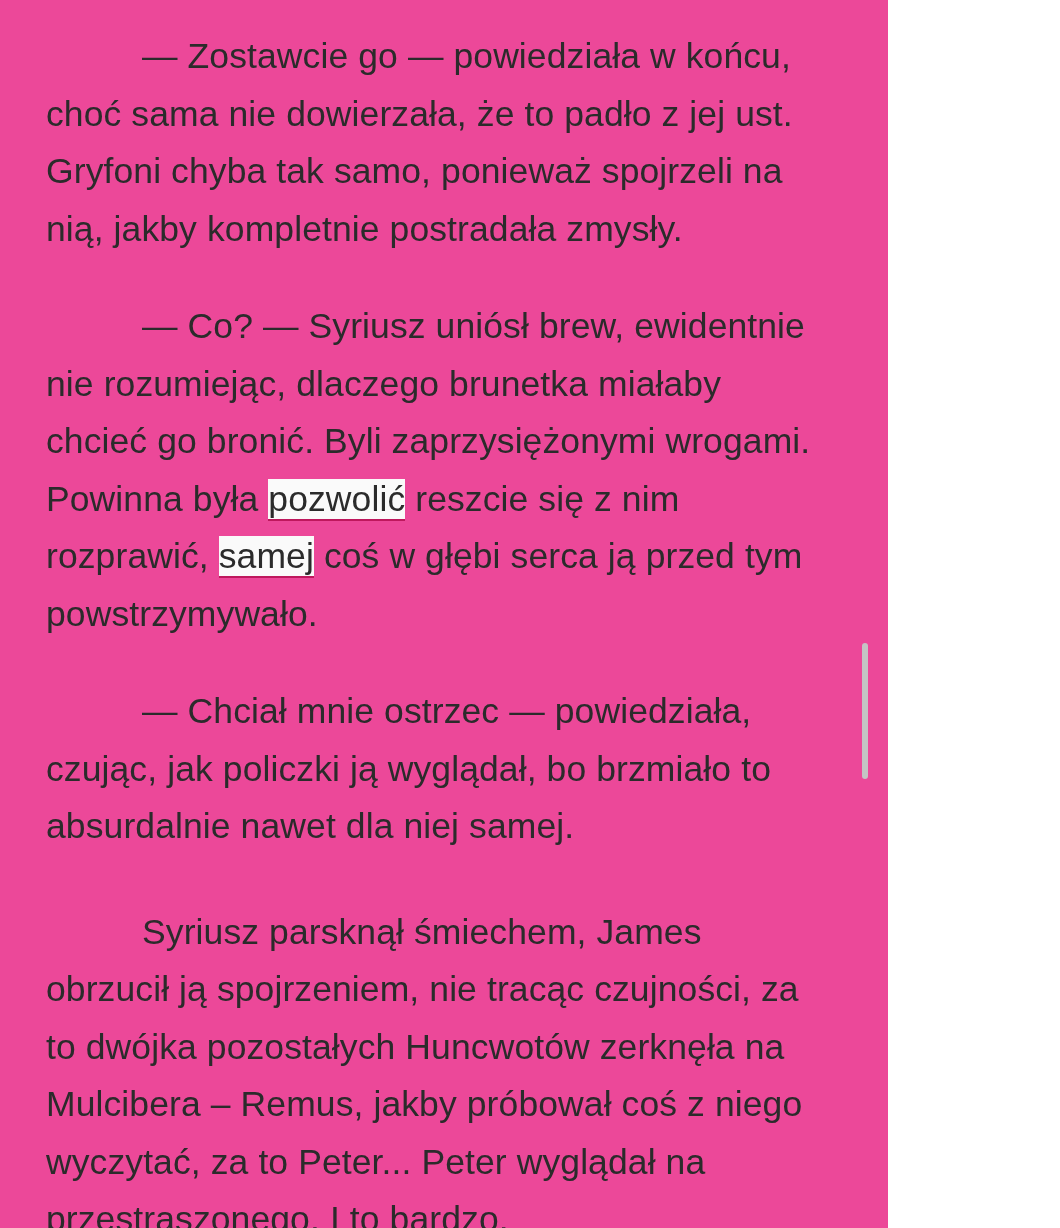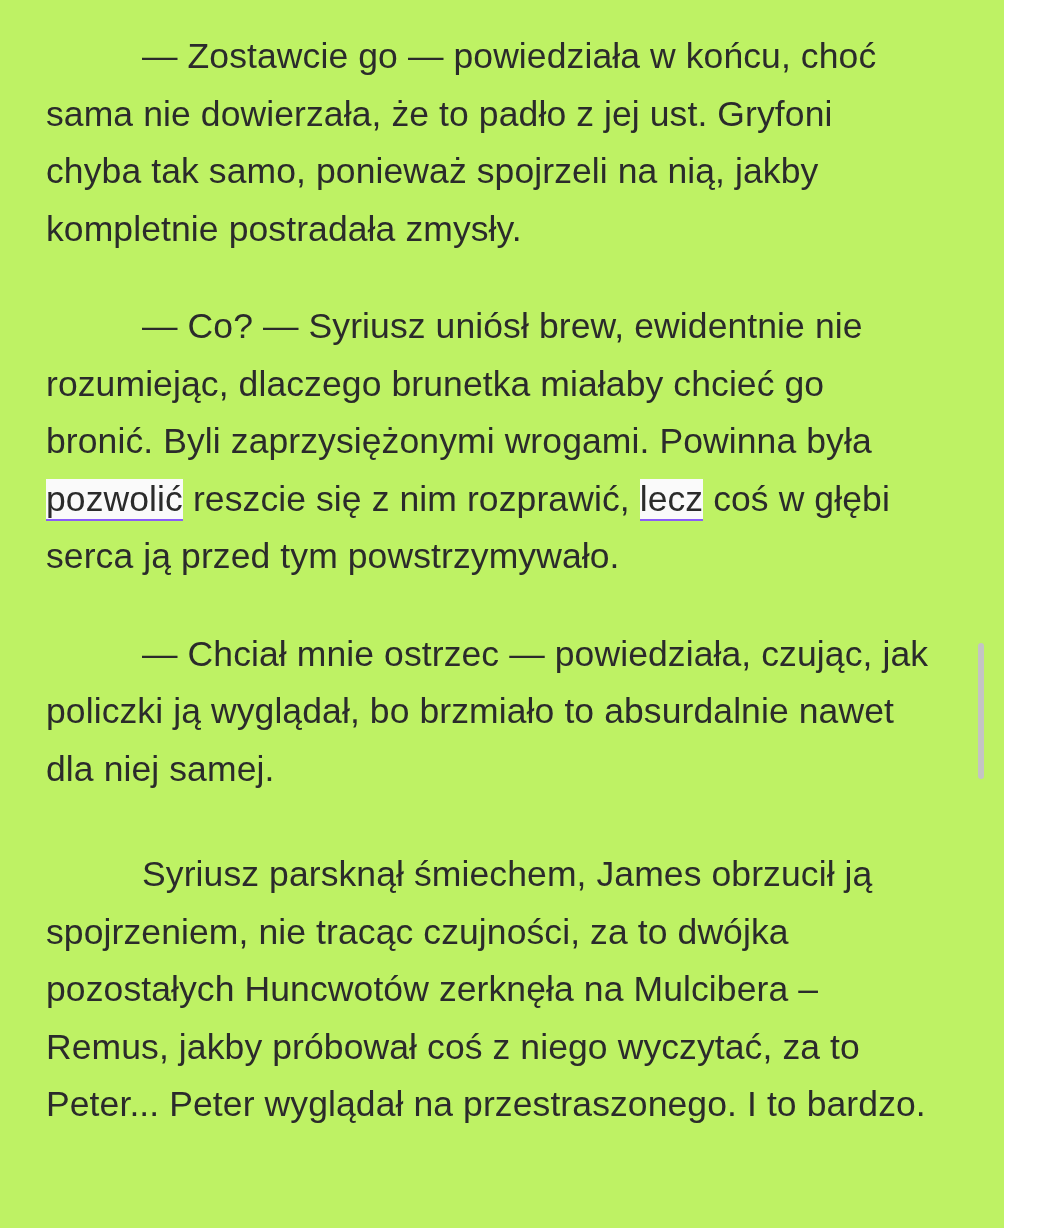--- a/index.html
+++ b/index.html
@@ -8,23 +8,23 @@
     background: #ffffff;
   }
   body {
     width: 1060px;
     height: 1228px;
     overflow: hidden;
     font-family: "Liberation Sans", sans-serif;
   }
   .reader {
     position: relative;
-    width: 1004px;
+    width: 888px;
     height: 1228px;
-    background: #bef264;
+    background: #ec4899;
     box-sizing: border-box;
     padding: 28px 72px 0 46px;
   }
   .content {
     color: #2b2b2b;
     font-size: 35.5px;
     line-height: 1.62;
     letter-spacing: 0.1px;
     font-weight: 400;
   }
@@ -32,21 +32,21 @@
     margin: 0 0 40px 0;
     text-indent: 96px;
   }
   .para:last-child {
     margin-bottom: 0;
     margin-top: 48px;
   }
   .em {
   }
   .hl {
-    border-bottom: 2px solid #8b5cf6;
+    border-bottom: 2px solid #be185d;
     background: #fafafa;
   }
   .scrollbar-track {
     position: absolute;
     right: 20px;
     top: 0;
     width: 6px;
     height: 1228px;
     background: transparent;
   }
@@ -60,21 +60,21 @@
     background: #c4c4c4;
   }
 </style>
 </head>
 <body>
 
 <div class="reader">
 
   <div class="content">
     <p class="para" id="para-0">— Zostawcie go — powiedziała w końcu, choć sama nie dowierzała, że to padło z jej ust. Gryfoni chyba tak samo, ponieważ spojrzeli na nią, jakby kompletnie postradała zmysły.</p>
-    <p class="para" id="para-1">— <span class="em">Co?</span> — Syriusz uniósł brew, ewidentnie nie rozumiejąc, dlaczego brunetka miałaby chcieć go bronić. Byli zaprzysiężonymi wrogami. Powinna była <span class="hl">pozwolić</span> reszcie się z nim rozprawić, <span class="hl">lecz</span> coś w głębi serca ją przed tym powstrzymywało.</p>
+    <p class="para" id="para-1">— <span class="em">Co?</span> — Syriusz uniósł brew, ewidentnie nie rozumiejąc, dlaczego brunetka miałaby chcieć go bronić. Byli zaprzysiężonymi wrogami. Powinna była <span class="hl">pozwolić</span> reszcie się z nim rozprawić, <span class="hl">samej</span> coś w głębi serca ją przed tym powstrzymywało.</p>
     <p class="para" id="para-2">— Chciał mnie ostrzec — powiedziała, czując, jak policzki ją wyglądał, bo brzmiało to absurdalnie nawet dla niej samej.</p>
     <p class="para" id="para-3">Syriusz parsknął śmiechem, James obrzucił ją spojrzeniem, nie tracąc czujności, za to dwójka pozostałych Huncwotów zerknęła na Mulcibera – Remus, jakby próbował coś z niego wyczytać, za to Peter... Peter wyglądał na przestraszonego. I to bardzo.</p>
   </div>
 
   <div class="scrollbar-track"></div>
   <div class="scrollbar-thumb"></div>
 
 </div>
 
 </body></html>

